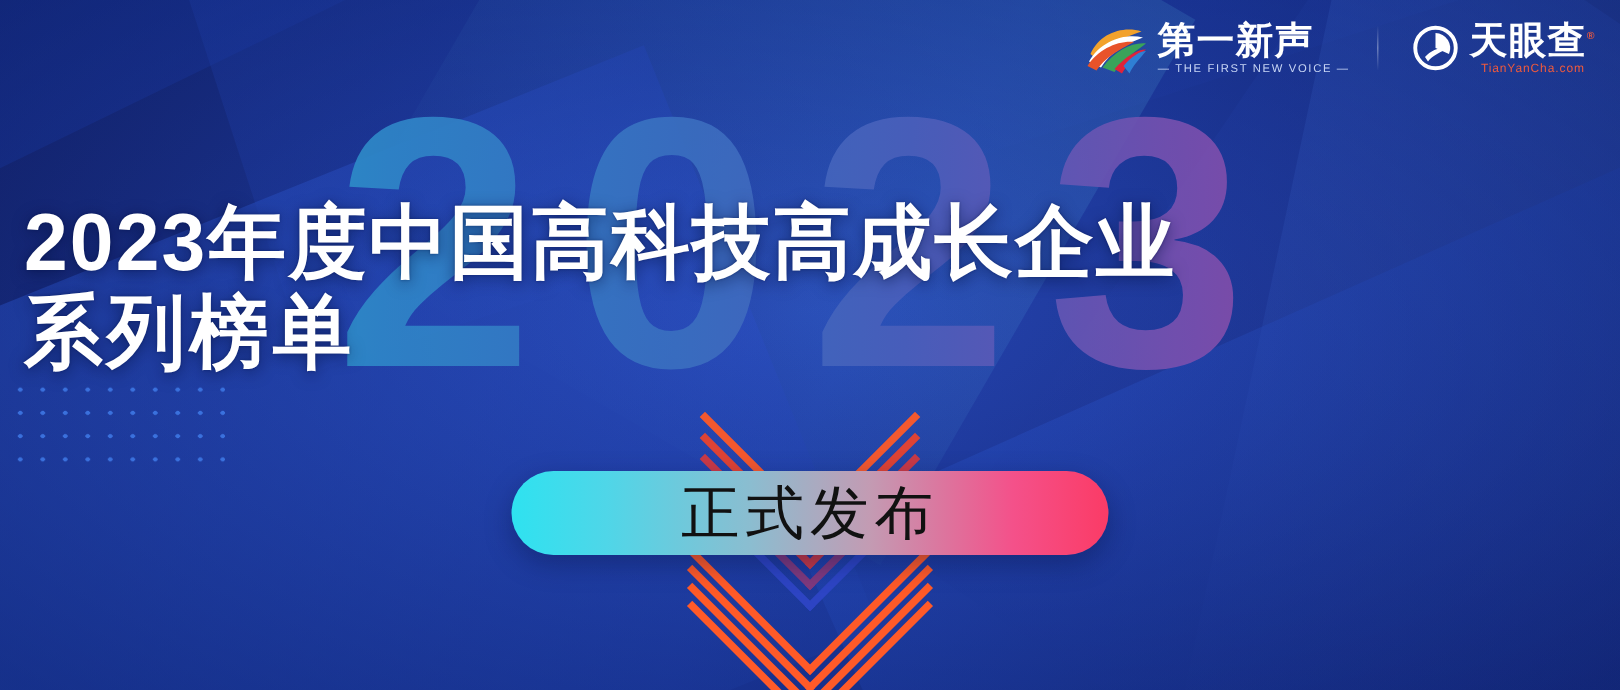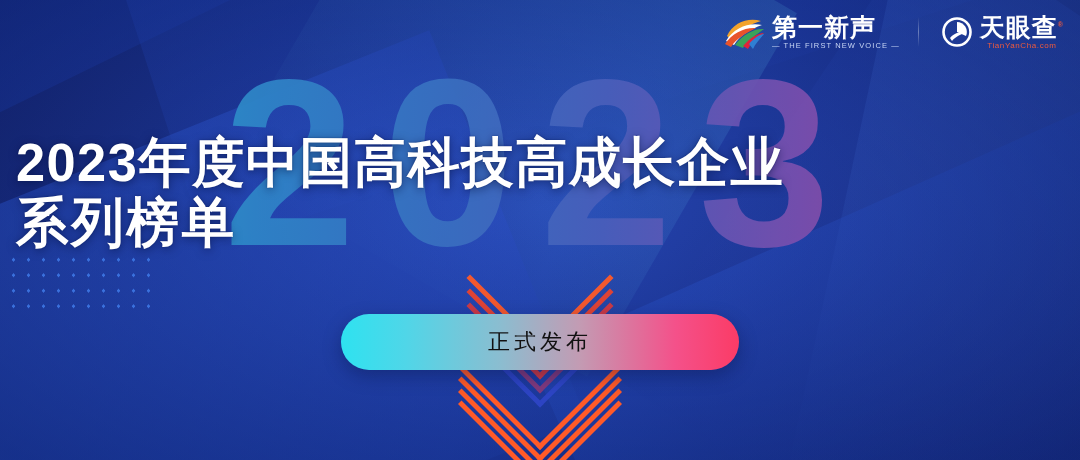--- a/index.html
+++ b/index.html
@@ -223,21 +223,21 @@
     border-radius: 28px;
     background: linear-gradient(90deg, #2ee2f0 0%, #4fd6e8 16%, #8bbdd0 40%, #c39bb3 60%, #f4518a 84%, #fb3b66 100%);
     display: flex;
     align-items: center;
     justify-content: center;
     z-index: 7;
     box-shadow: 0 6px 18px rgba(5,15,60,.35);
   }
   .pill-label {
     color: #111;
-    font-size: 22px;
+    font-size: 39px;
     font-weight: normal;
     letter-spacing: 4px;
     font-family: "Liberation Sans", "DejaVu Sans", sans-serif;
   }
 </style>
 </head>
 <body>
 
 <div class="banner">
 

